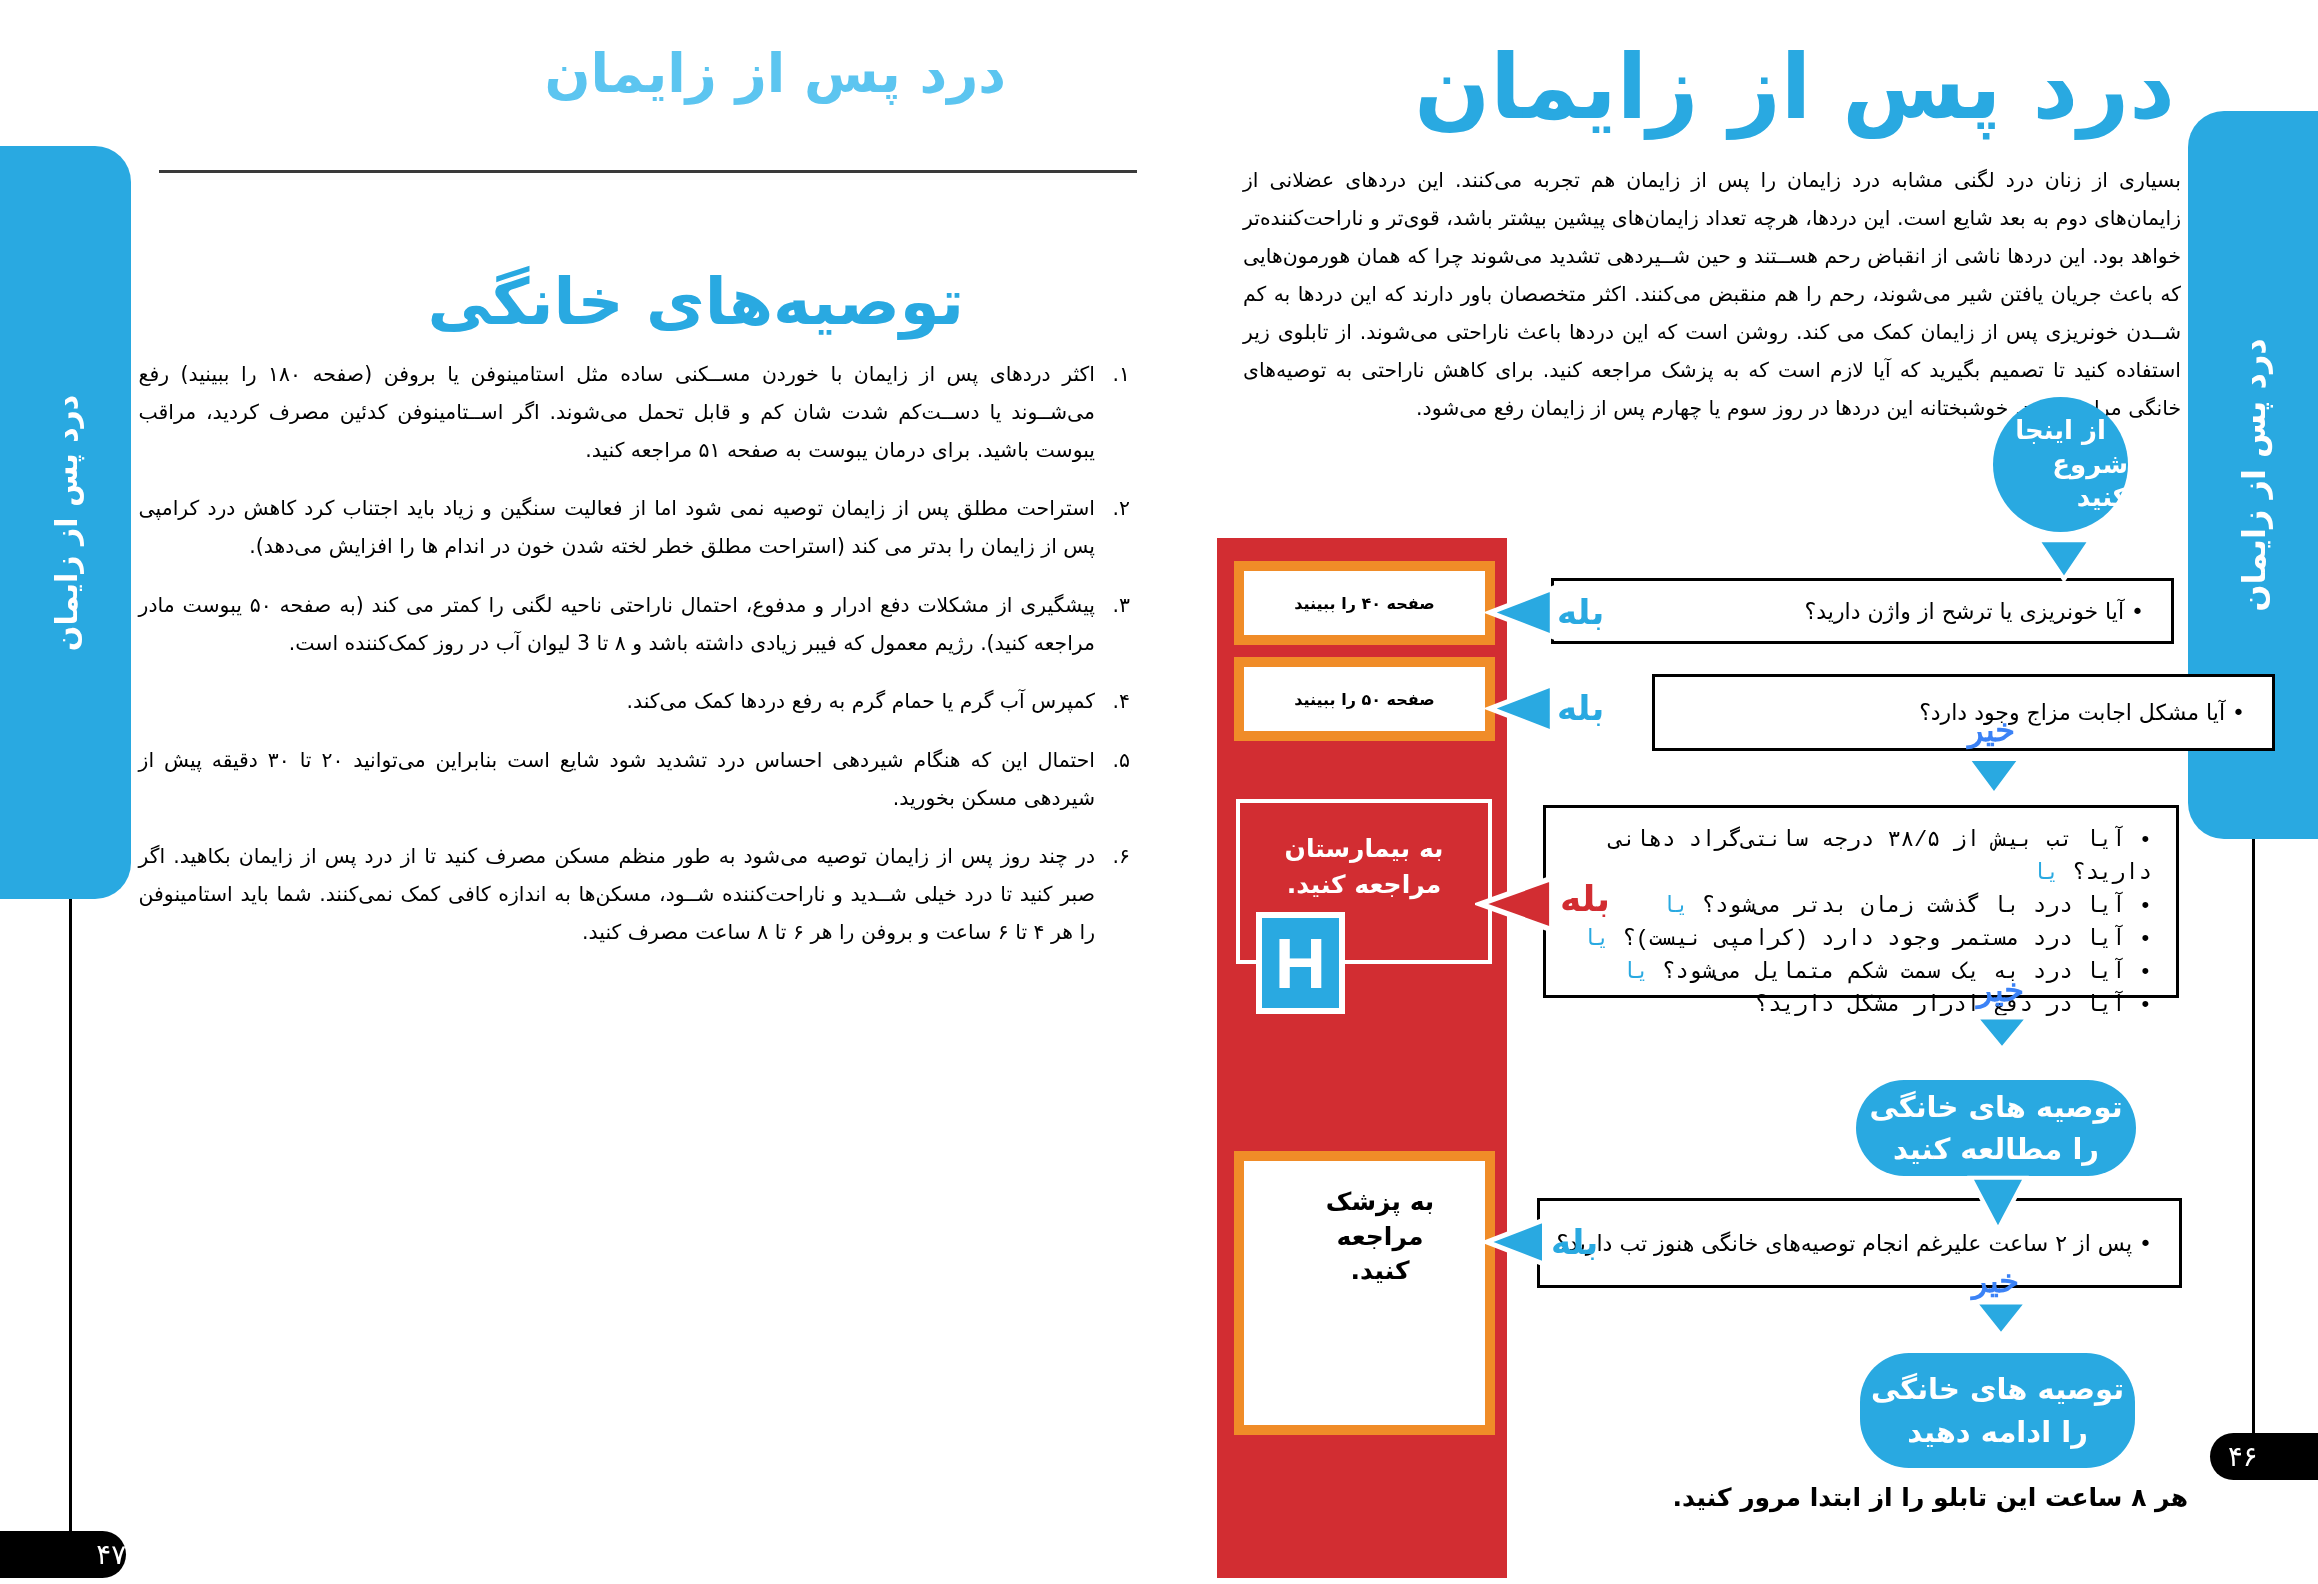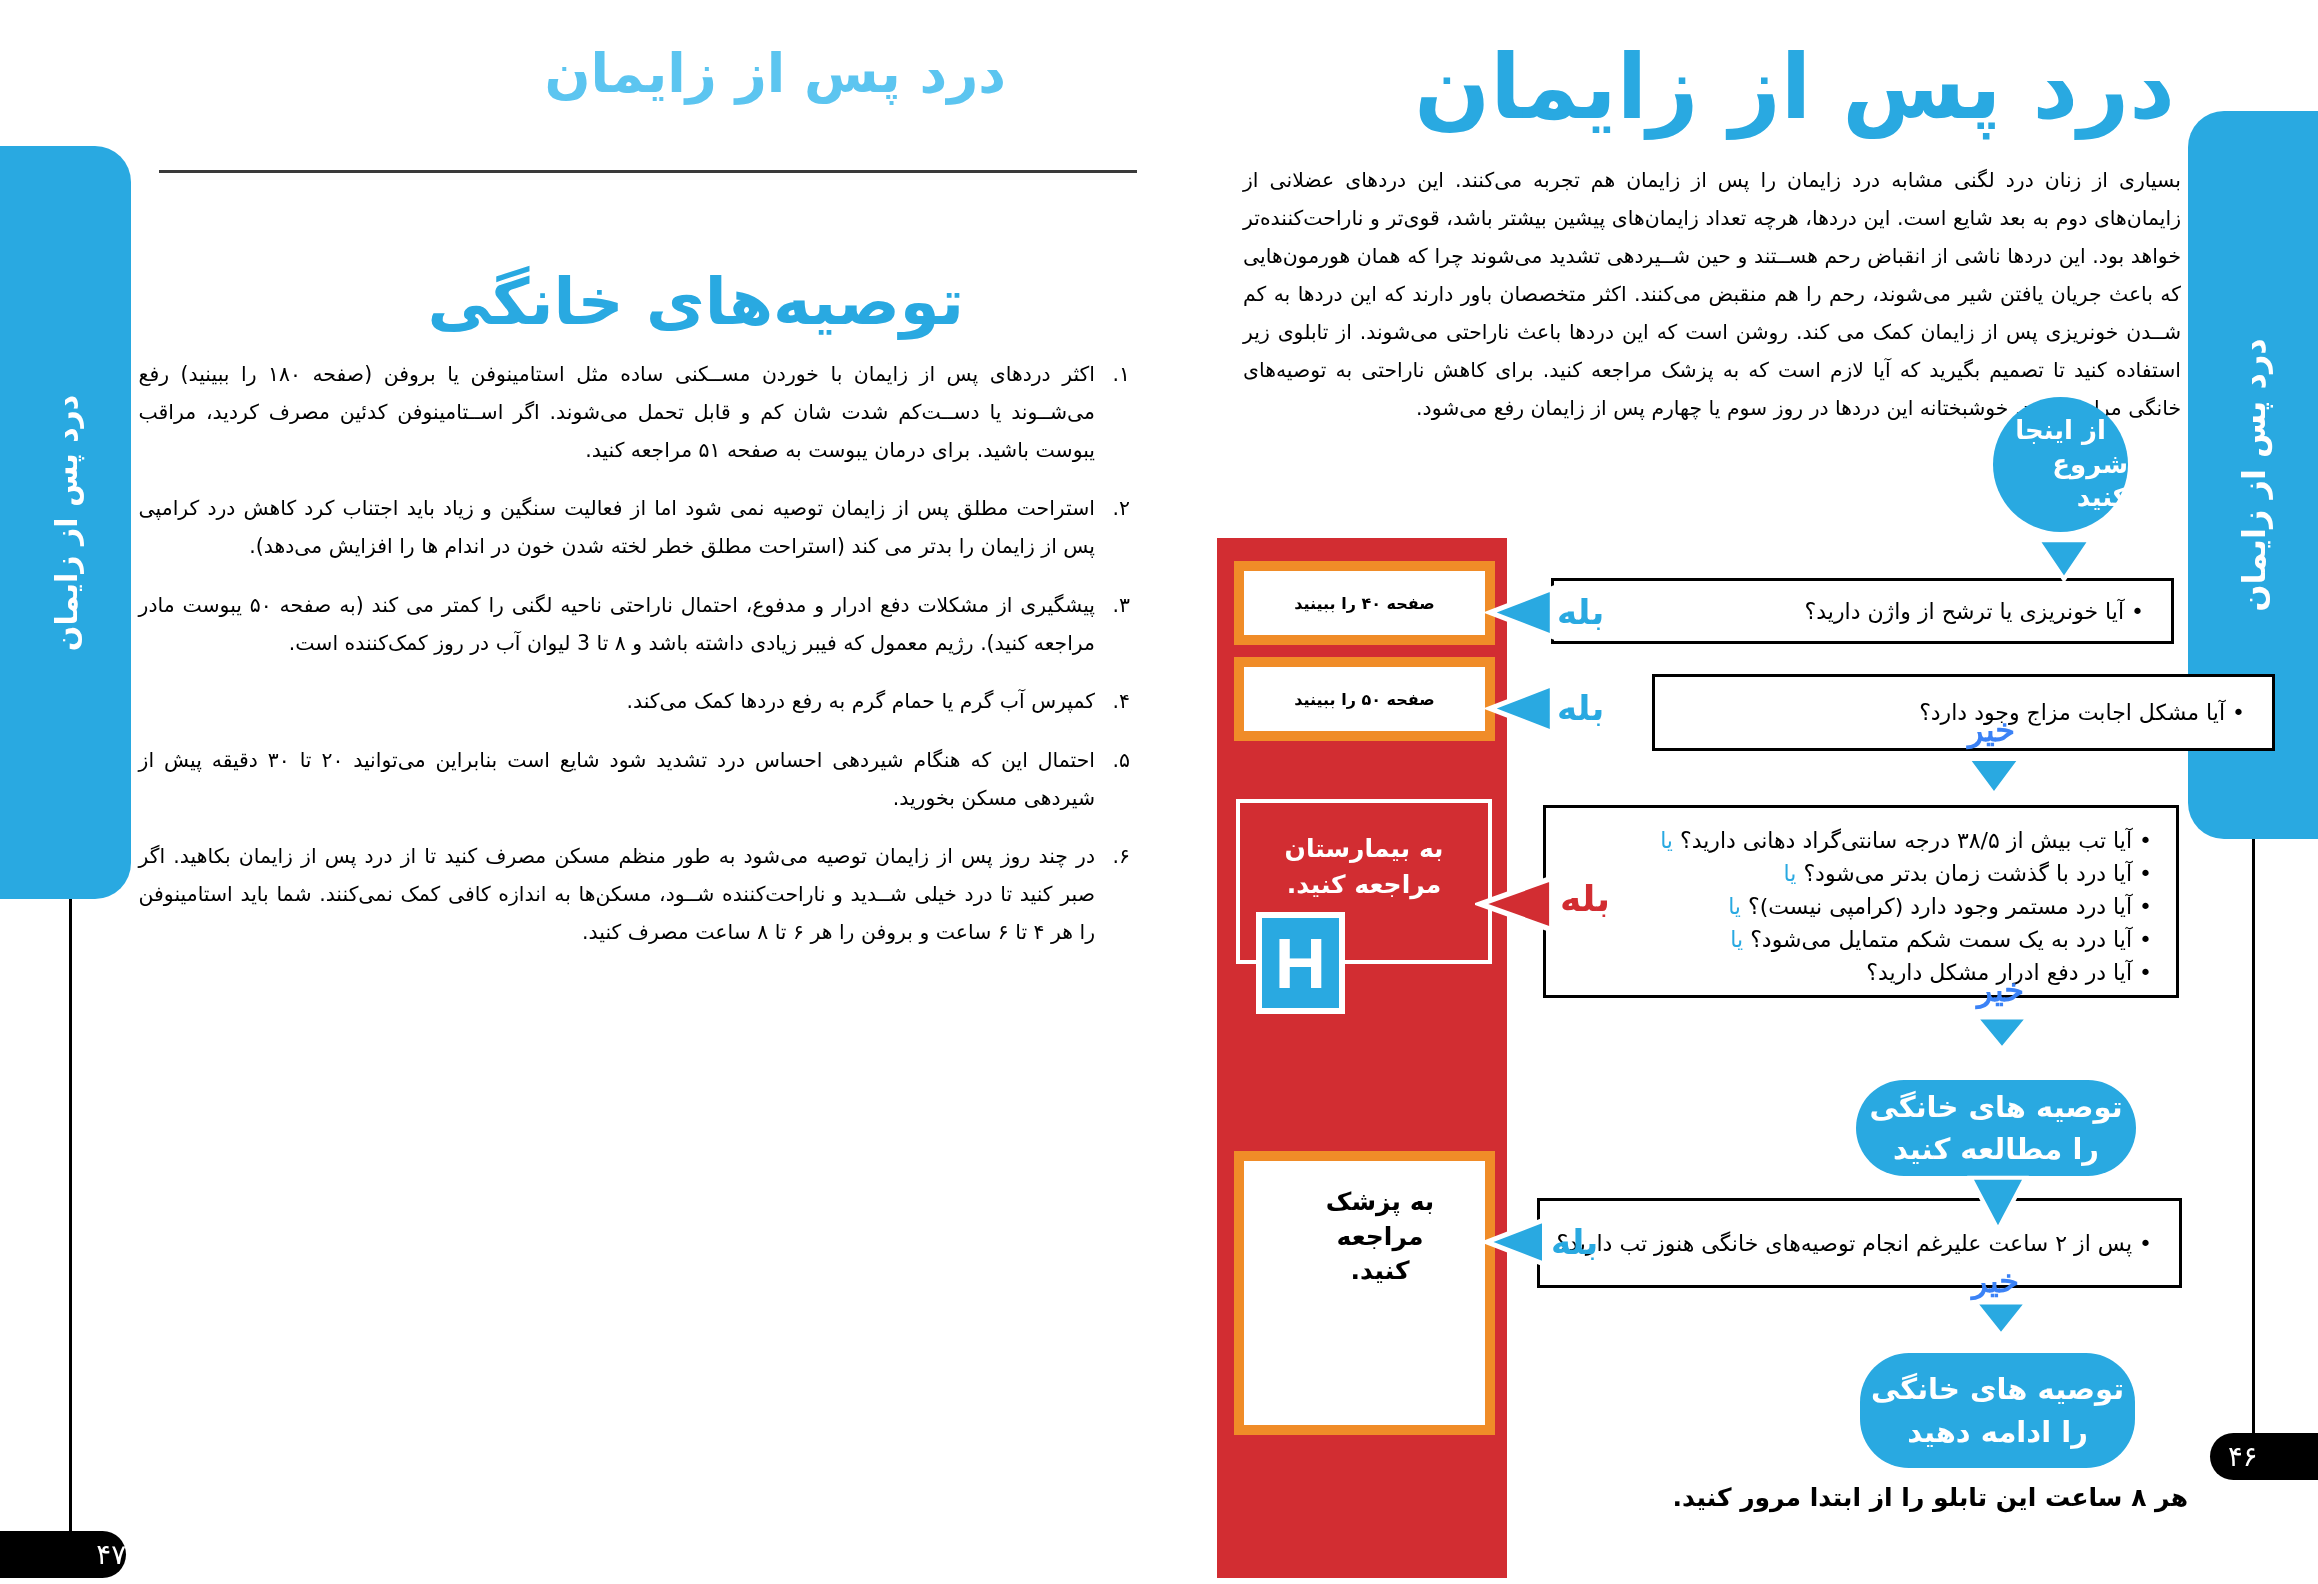--- a/index.html
+++ b/index.html
@@ -172,21 +172,21 @@
   <svg class="arrow" style="left:1485px; top:681px;" width="71" height="55" viewBox="0 0 118 92">
     <polygon points="112,6 112,86 8,46" fill="#29a9e1" stroke="#fff" stroke-width="8"></polygon>
   </svg>
   <div class="yes" style="left:1557px; top:688px;">بله</div>
 
   <div class="no" style="left:1968px; top:711px;">خیر</div>
   <svg class="arrow" style="left:1964px; top:756px;" width="60" height="42" viewBox="0 0 100 70">
     <polygon points="6,5 94,5 50,64" fill="#29a9e1" stroke="#fff" stroke-width="7"></polygon>
   </svg>
 
-  <div class="qbox" style="left:1543px; top:805px; width:636px; height:193px; align-items:flex-start;">
+  <div class="qbox" style="left:1543px; top:805px; width:636px; height:193px; align-items:flex-start;font-family:Liberation Mono, monospace;">
     <div class="q3lines">
       <div class="q3line"><span>• آیا تب بیش از ۳۸/۵ درجه سانتی‌گراد دهانی دارید؟</span> <span class="ya">یا</span></div>
       <div class="q3line"><span>• آیا درد با گذشت زمان بدتر می‌شود؟</span> <span class="ya">یا</span></div>
       <div class="q3line"><span>• آیا درد مستمر وجود دارد (کرامپی نیست)؟</span> <span class="ya">یا</span></div>
       <div class="q3line"><span>• آیا درد به یک سمت شکم متمایل می‌شود؟</span> <span class="ya">یا</span></div>
       <div class="q3line"><span>• آیا در دفع ادرار مشکل دارید؟</span> <span class="ya"></span></div>
     </div>
   </div>
   <svg class="arrow" style="left:1475px; top:874px;" width="81" height="60" viewBox="0 0 135 100">
     <polygon points="128,7 128,93 9,50" fill="#d22d32" stroke="#fff" stroke-width="9"></polygon>

